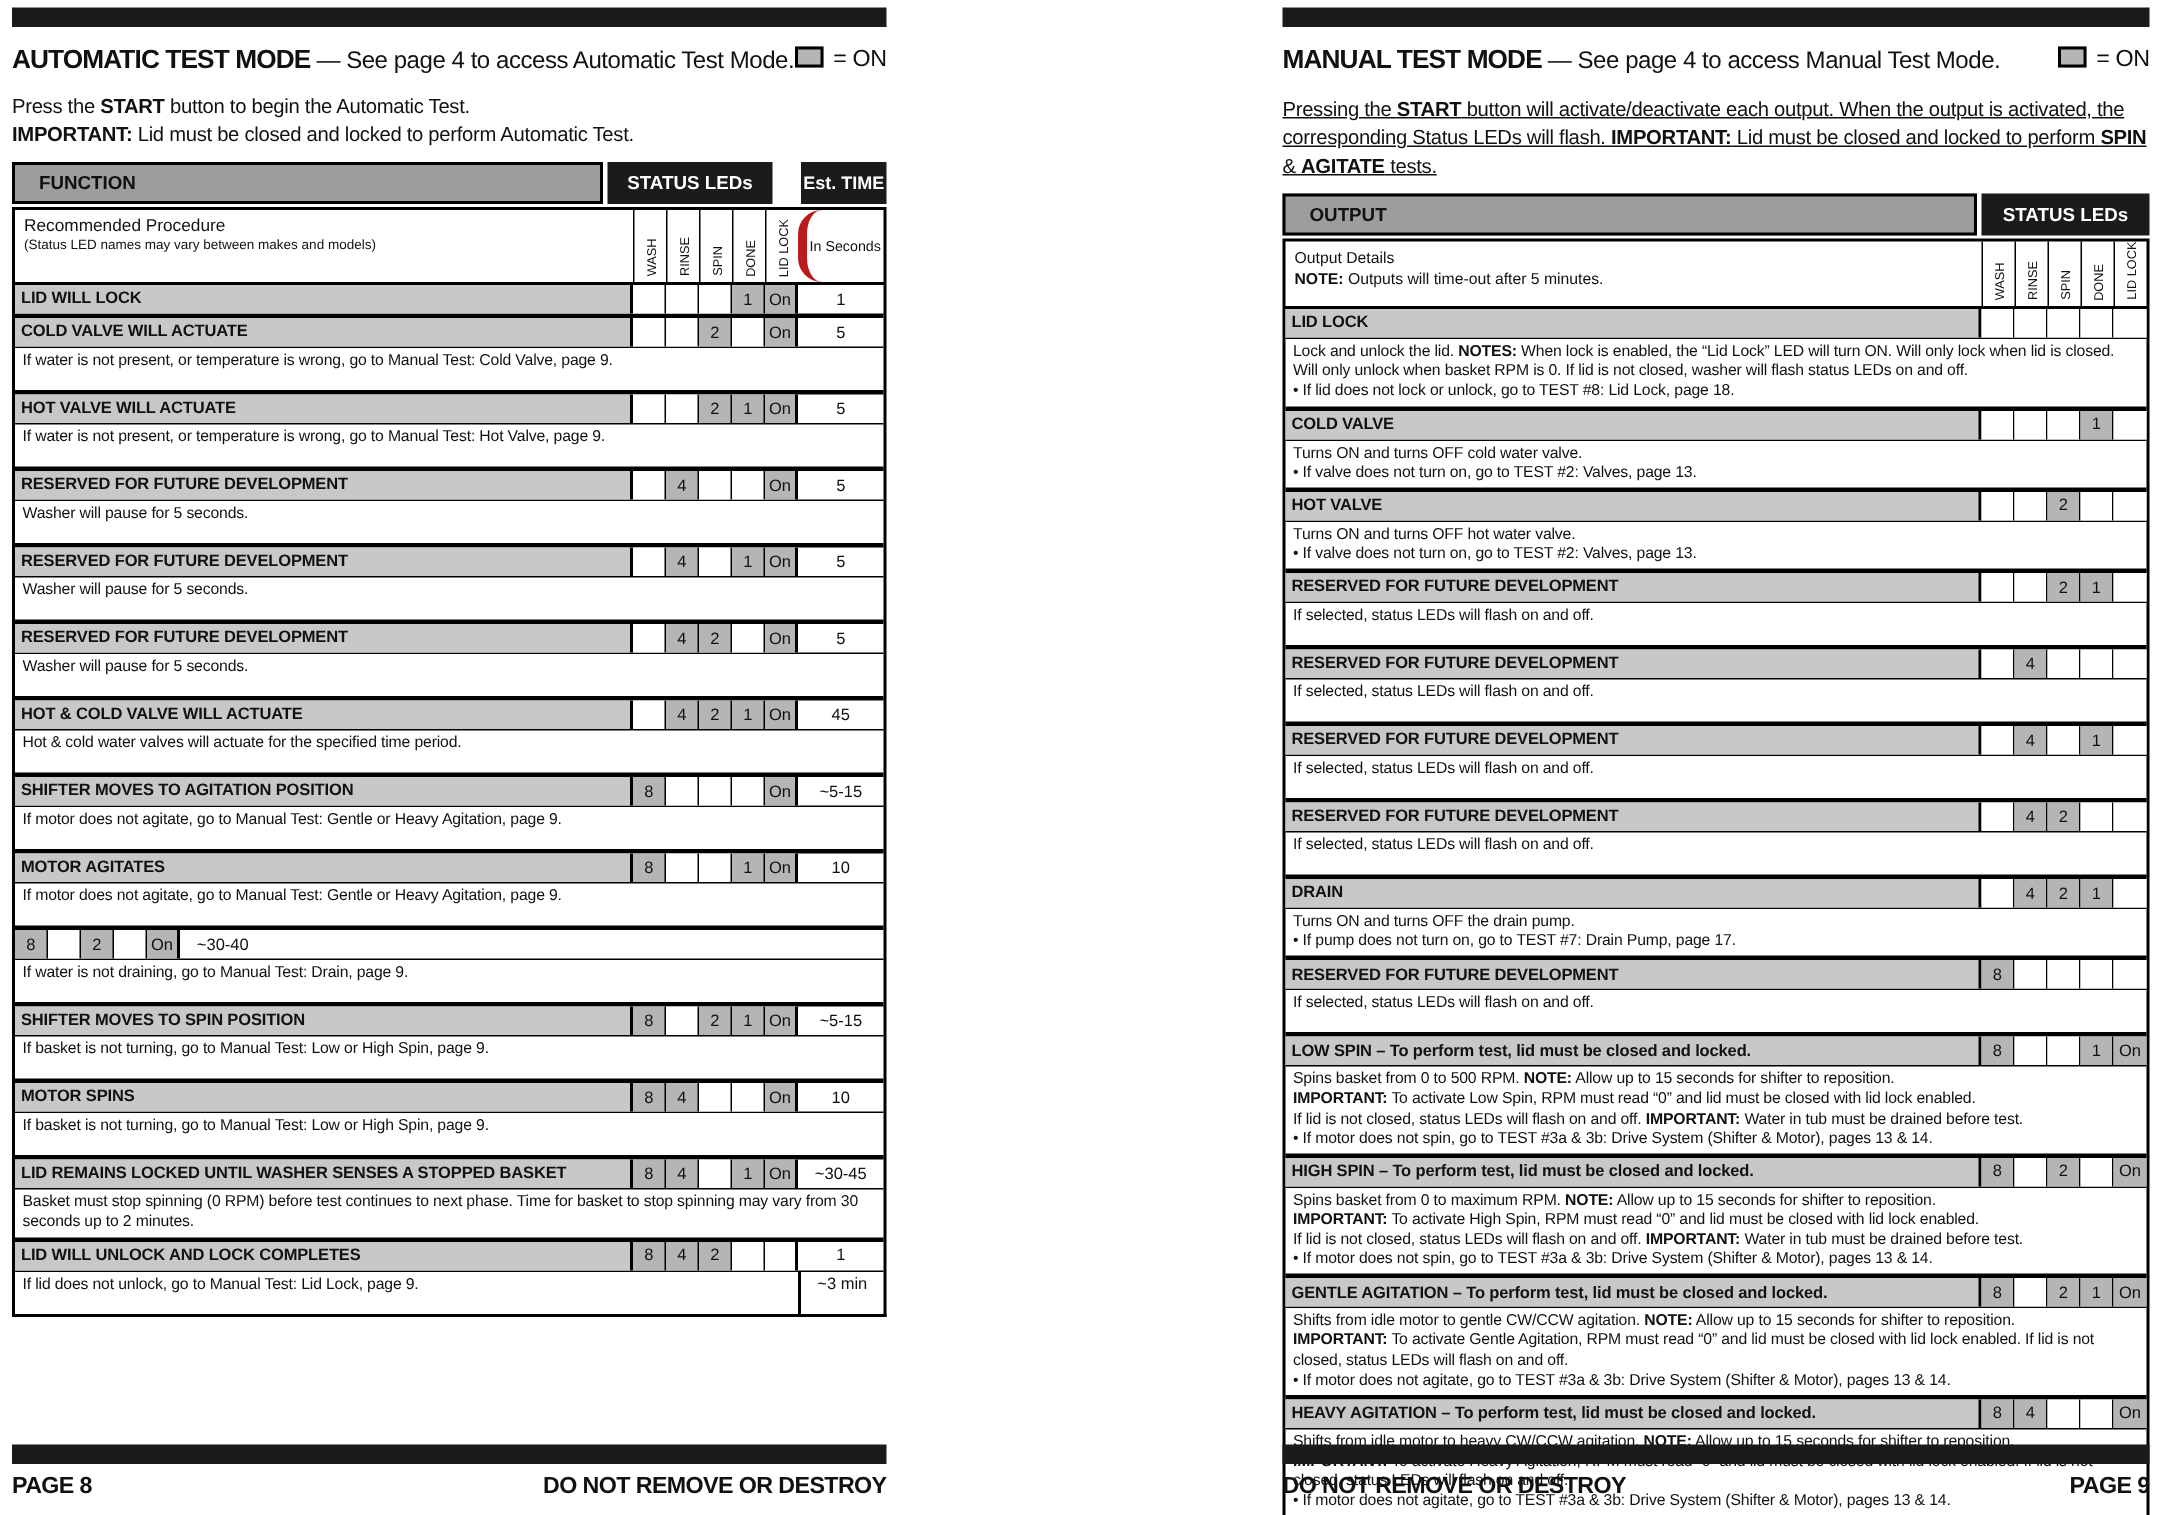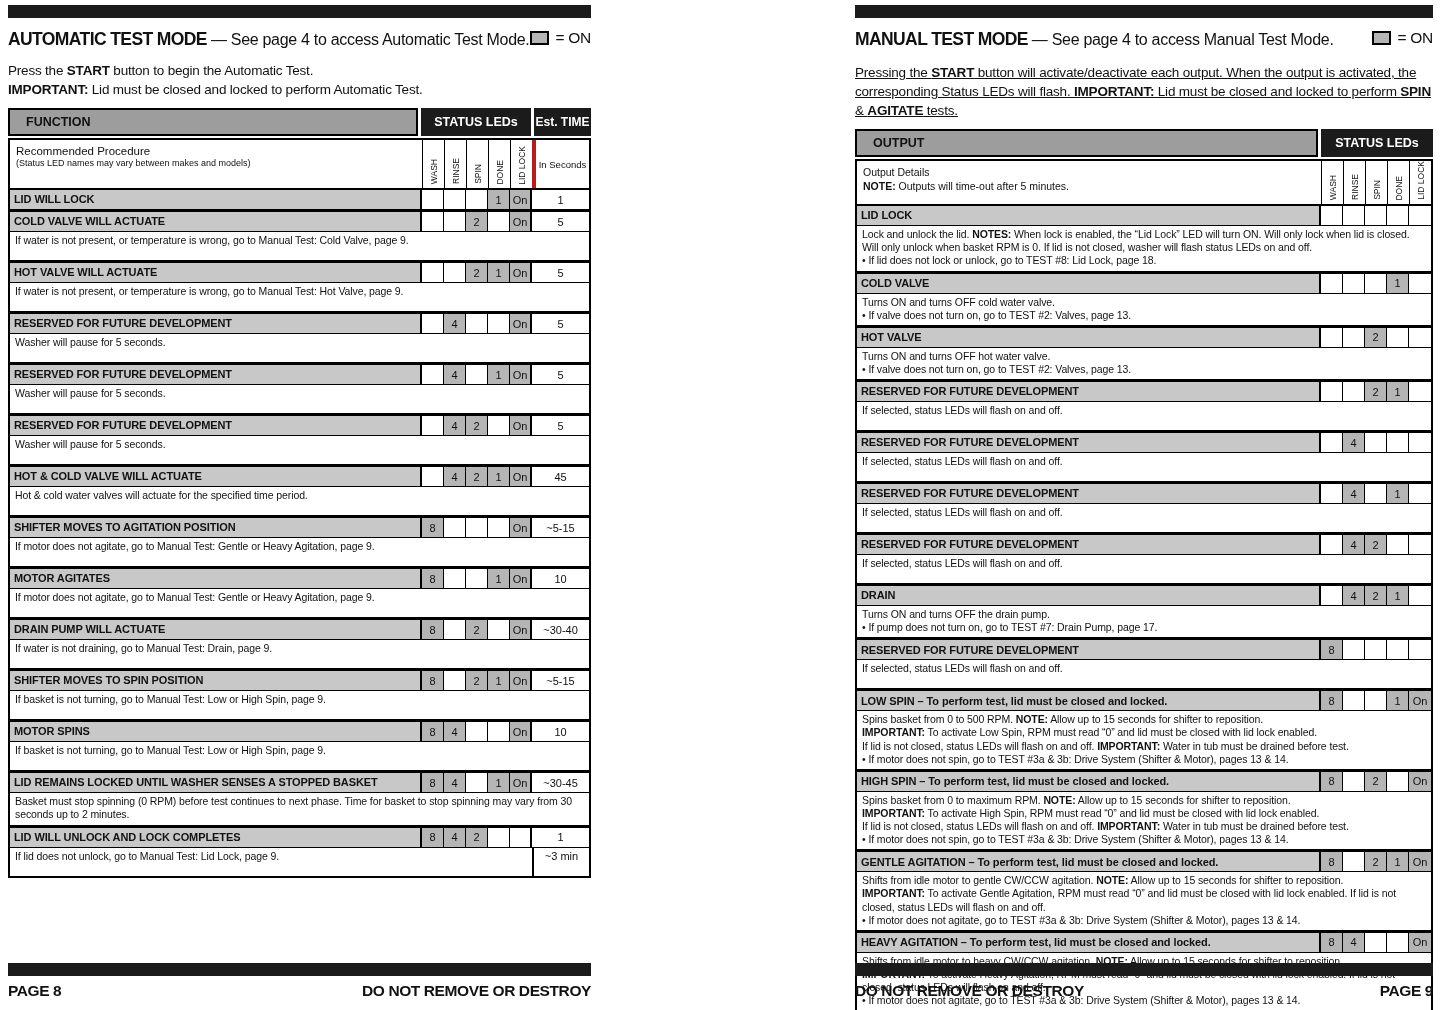--- a/index.html
+++ b/index.html
@@ -10,47 +10,47 @@
   }
   .page { position:absolute; top:0; height:752px; }
   .page-left  { left:8px;   width:583px; }
   .page-right { left:855px; width:578px; }
 
   .topbar { height:13px; background:var(--bar); margin-top:5px; }
 
   .titleline { margin-top:11px; display:flex; align-items:baseline; white-space:nowrap; }
   .ttl   { font-weight:bold; font-size:17.5px; letter-spacing:-0.6px; }
   .trest { font-size:16px; letter-spacing:-0.3px; margin-left:4px; }
-  .legend { margin-left:auto; display:flex; align-items:center; }
+  .legend { margin-left:auto; display:flex; }
   .sq { width:19px; height:14px; background:var(--ledon); border:2px solid #000; display:inline-block; }
   .legend-label { font-size:15.5px; margin-left:7px; letter-spacing:-0.3px; }
 
   .intro { margin-top:11px; font-size:13.5px; line-height:1.42; letter-spacing:-0.2px; }
   .page-right .intro { margin-top:13px;text-decoration:underline; }
 
   .dtable { margin-top:9px; }
   .hdr-row { display:flex; height:28px; }
   .hdr-fn   { flex:1; background:var(--hgray); border:2px solid #000; display:flex; align-items:center;
               padding-left:16px; font-weight:bold; font-size:12.5px; }
   .hdr-leds { width:110px; background:var(--bar); color:#fff; margin-left:3px; display:flex;
               align-items:center; justify-content:center; font-weight:bold; font-size:12.5px; }
-  .hdr-time { width:57px; background:var(--bar); color:#fff; margin-left:3px; display:flex;
+  .hdr-time { width:57px; background:var(--bar); color:#fff; margin-left:19px; display:flex;
               align-items:center; justify-content:center; font-weight:bold; font-size:12px; }
   .page-right .hdr-leds { width:112px; margin-left:3px; }
 
   .sub-row { display:flex; border:2px solid #000; border-top:2px solid #000; margin-top:2px; }
   .page-left  .sub-row { min-height:52px; }
   .page-right .sub-row { min-height:45px; }
   .sub-proc { flex:1; padding:5px 6px; }
   .sp1 { font-size:11.5px; }
   .page-left .sp2 { font-size:9px; margin-top:1px; }
   .page-right .sp1, .page-right .sp2 { font-size:10.5px; line-height:1.3; }
   .sub-led { width:22px; border-left:1px solid #000; display:flex; align-items:flex-end; justify-content:center; padding-bottom:4px; }
   .sub-led span { writing-mode:vertical-rl; transform:rotate(180deg); font-size:8.5px; letter-spacing:0; }
-  .sub-time { width:57px; border-left:4px solid #b91c1c; display:flex; align-items:center; justify-content:center; font-size:9.5px; }
+  .sub-time { width:57px; border-left:6px solid #b91c1c; display:flex; align-items:center; justify-content:center; font-size:9.5px;border-radius:16px; }
 
   .tbody { border:2px solid #000; border-top:none; }
   .block { border-bottom:3px solid #000; }
   .block:last-child { border-bottom:none; }
   .trow { display:flex; min-height:19px; }
   .trow .fn { flex:1; background:var(--rgray); font-weight:bold; font-size:11px; letter-spacing:-0.1px;
               display:flex; align-items:center; padding:1px 4px; border-right:2px solid #000; line-height:1.15; }
   .trow .led { width:22px; border-right:1px solid #000; display:flex; align-items:center; justify-content:center;
                font-size:11px; background:#fff; }
   .trow .led.on { background:var(--ledon); }
@@ -234,21 +234,20 @@
             <div class="led l3 on">1</div>
             <div class="led l4 on">On</div>
             <div class="time">10</div>
           </div>
           <div class="drow">
             <div class="dtext">If motor does not agitate, go to Manual Test: Gentle or Heavy Agitation, page 9.</div>
           </div>
         </div>
         <div class="block">
           <div class="trow">
-            <div class="fn">DRAIN PUMP WILL ACTUATE</div>
             <div class="led l0 on">8</div>
             <div class="led l1"></div>
             <div class="led l2 on">2</div>
             <div class="led l3"></div>
             <div class="led l4 on">On</div>
             <div class="time">~30-40</div>
           </div>
           <div class="drow">
             <div class="dtext">If water is not draining, go to Manual Test: Drain, page 9.</div>
           </div>

